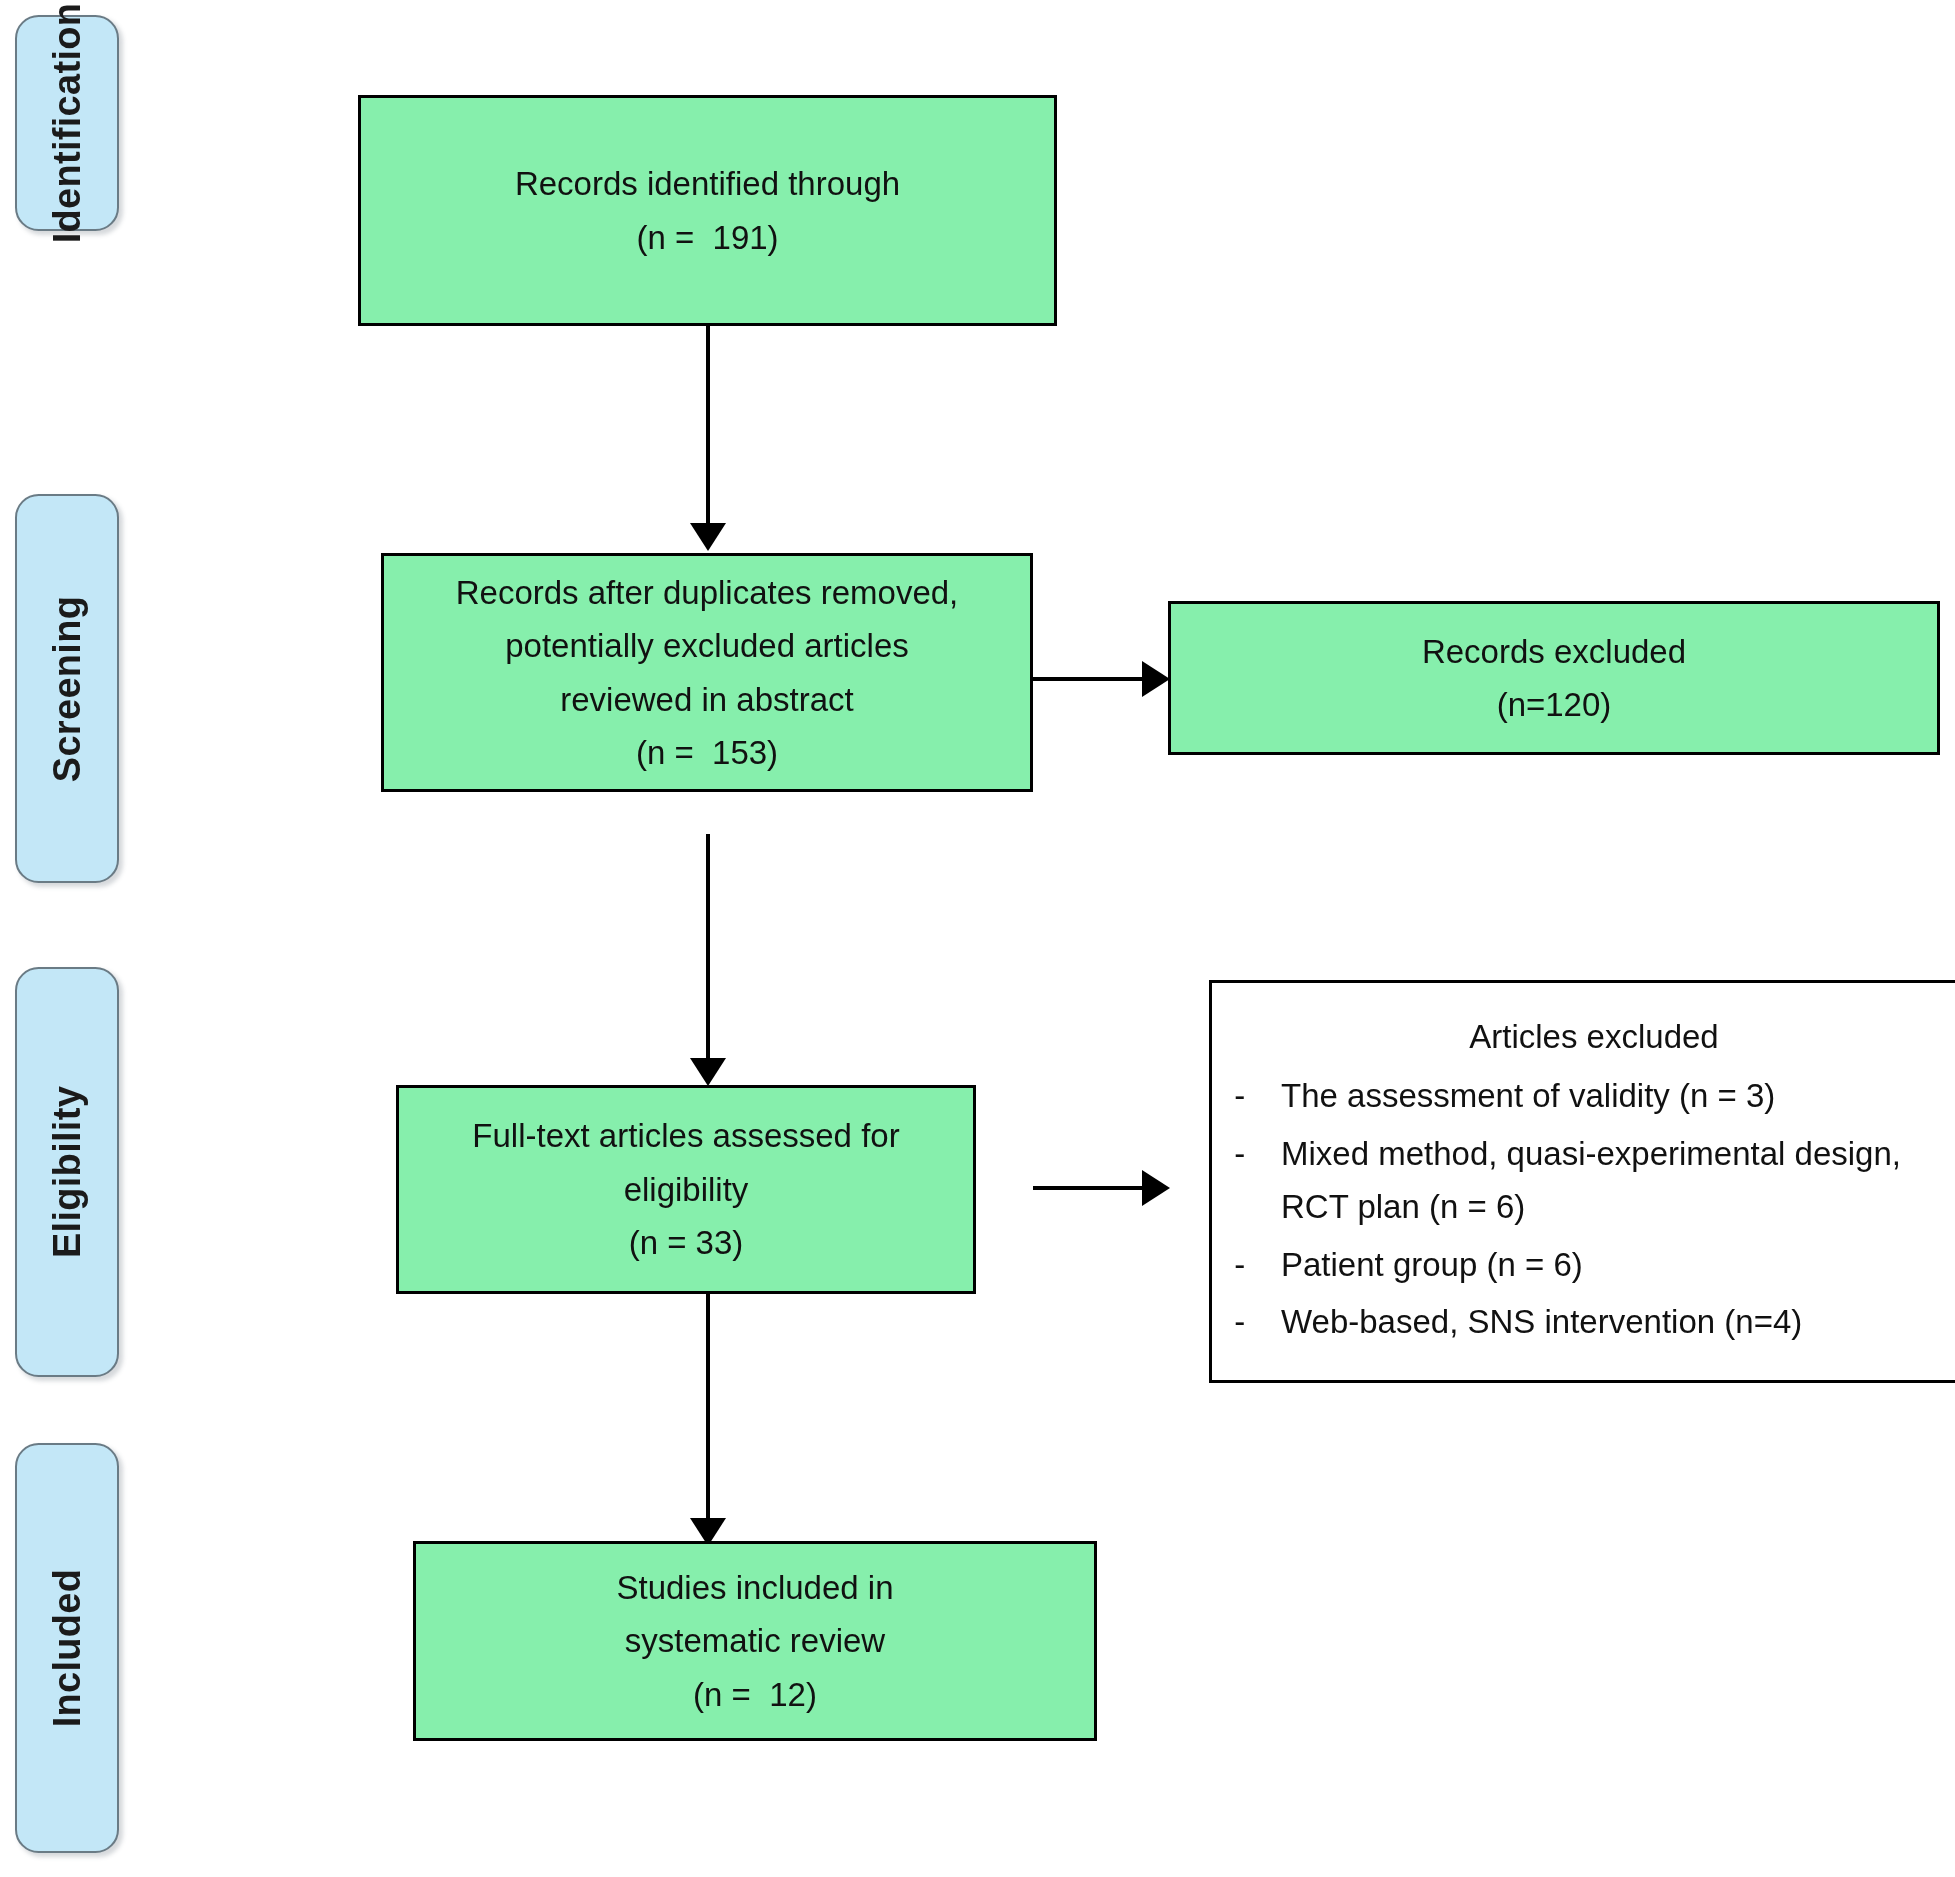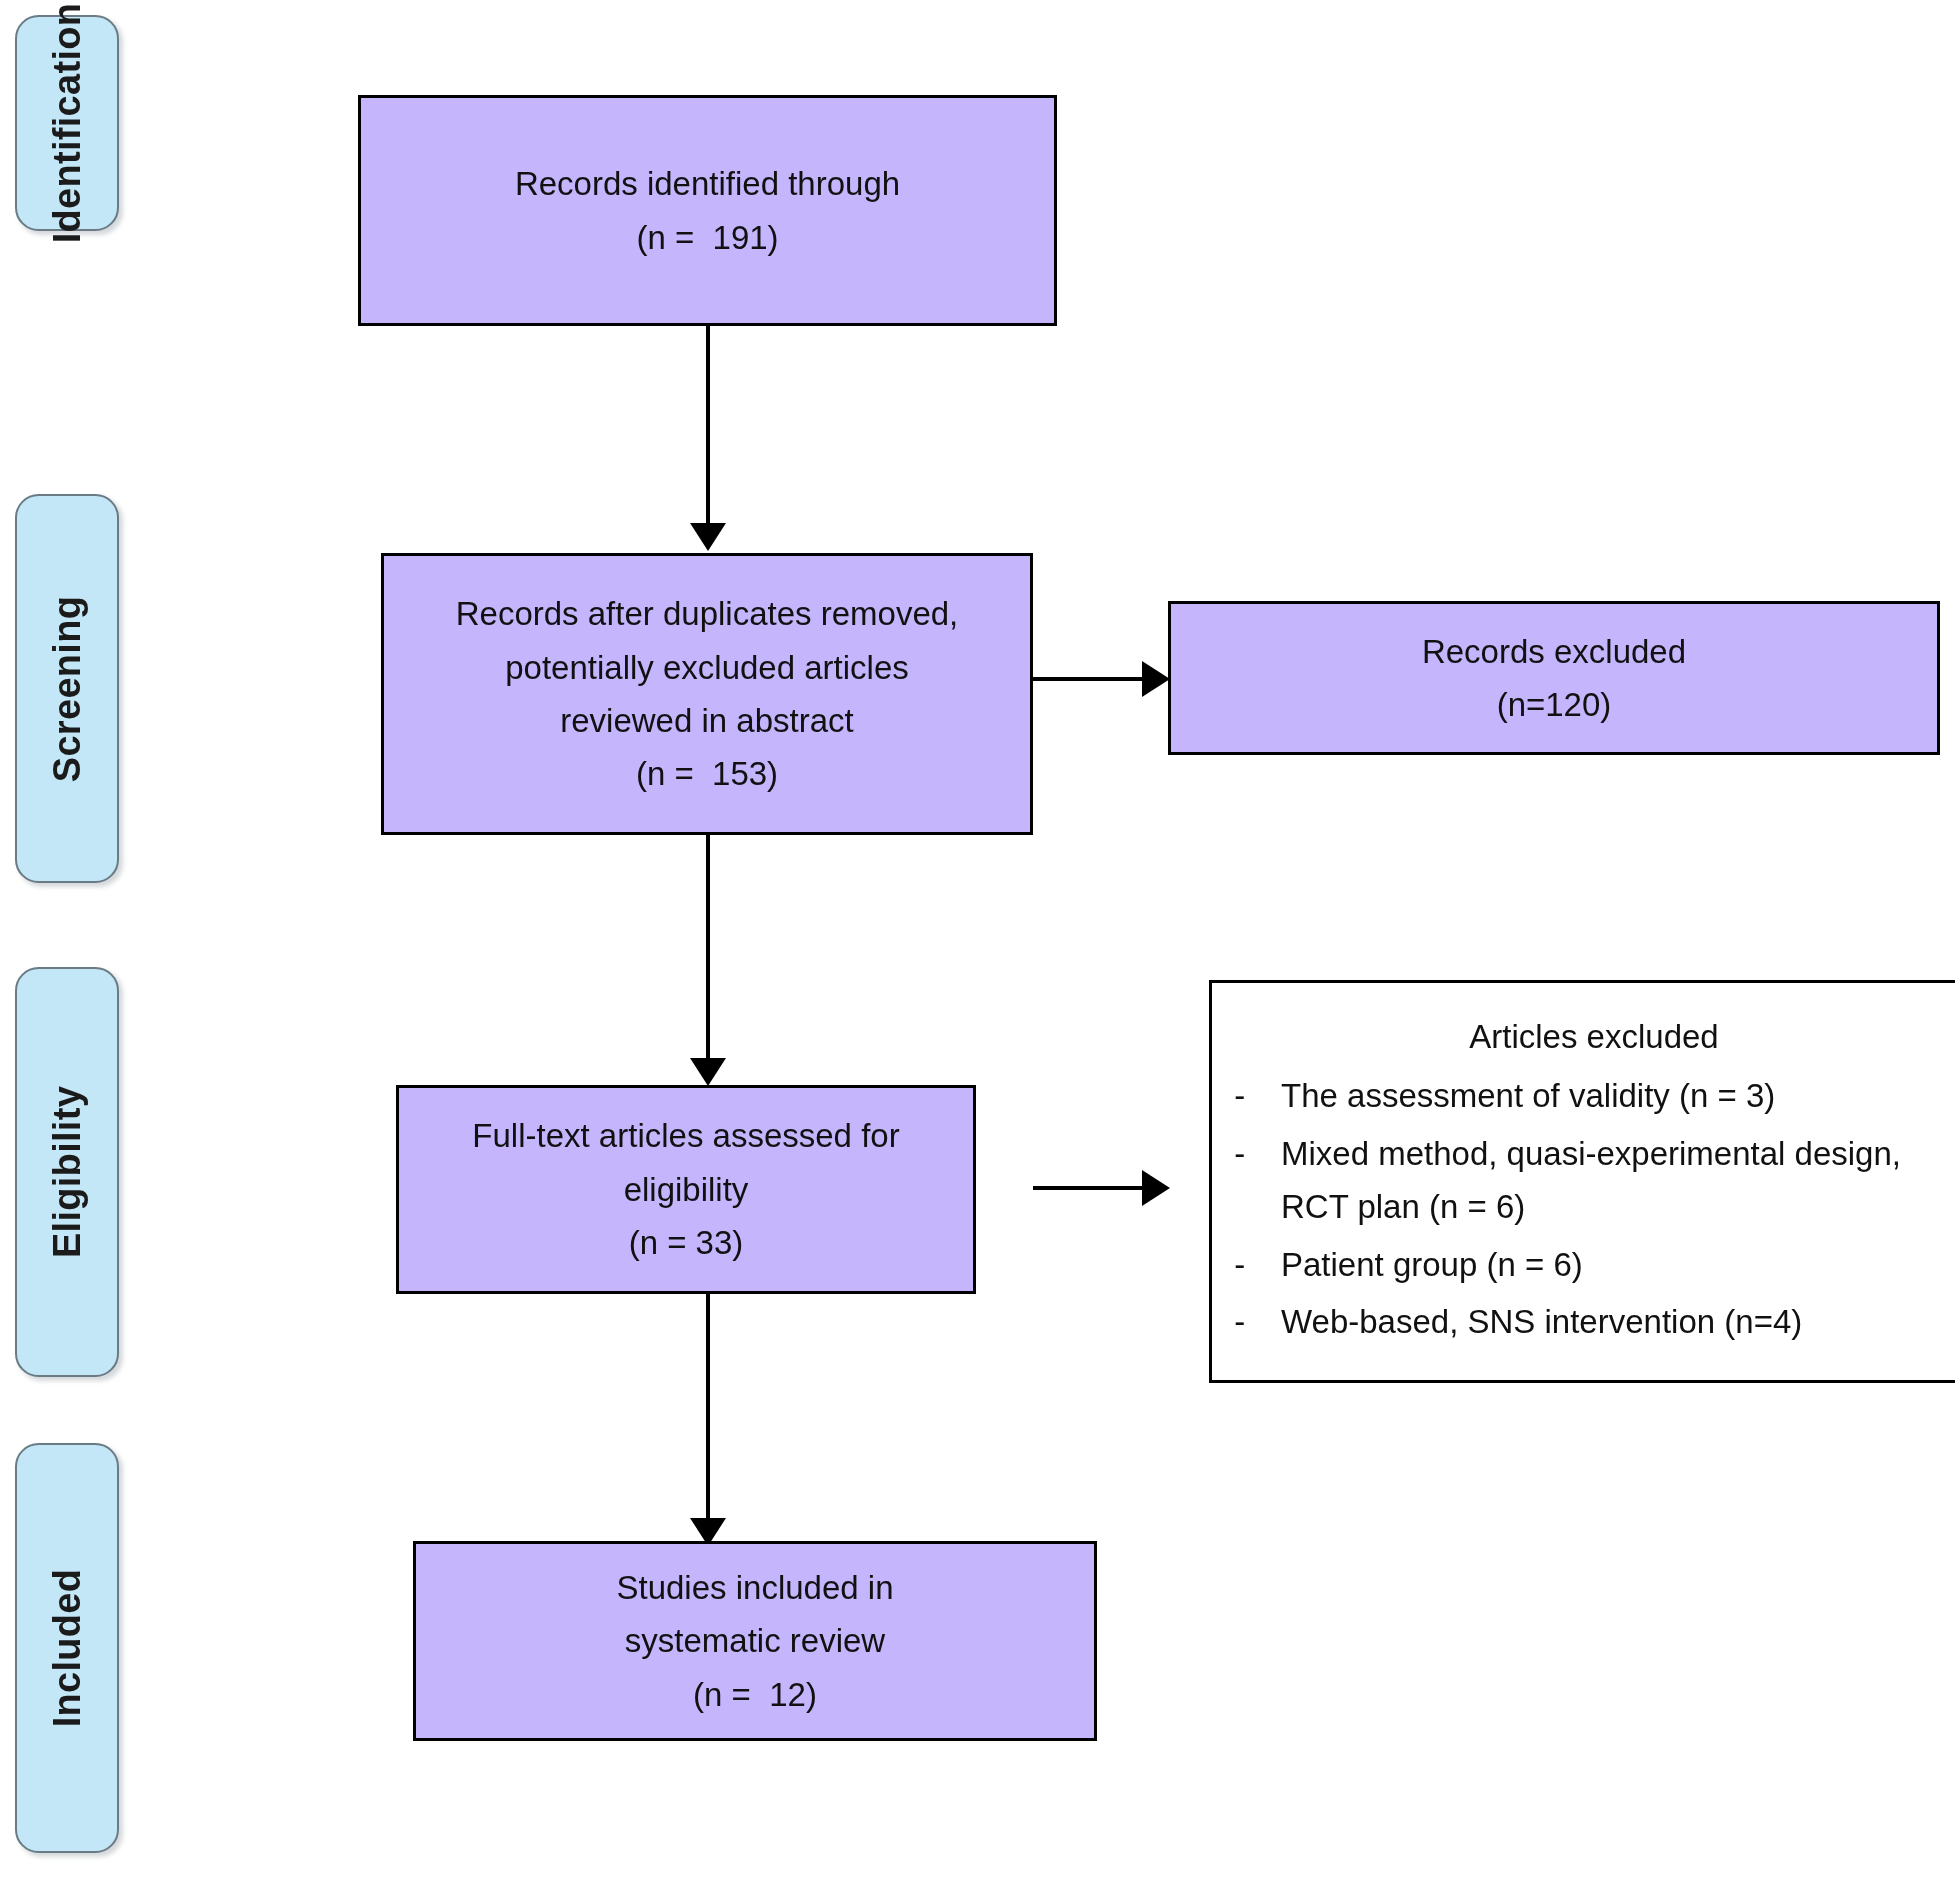--- a/index.html
+++ b/index.html
@@ -39,21 +39,21 @@
     font-size: 38px;
     font-weight: bold;
     letter-spacing: 0.3px;
     color: #1b1b1b;
     font-family: "Liberation Sans", sans-serif;
   }
 
   
   .flow-box {
     position: absolute;
-    background: #c4b5fd;
+    background: #86efac;
     border: 3.5px solid #000000;
     box-sizing: border-box;
     display: flex;
     flex-direction: column;
     align-items: center;
     justify-content: center;
     text-align: center;
     font-size: 33px;
     line-height: 1.62;
     color: #111111;
@@ -153,21 +153,21 @@
   </div>
 
   <div class="flow-box" style="left:358px; top:95px; width:699px; height:231px;">
     <span class="line">Records identified through</span>
     <span class="line">(n =  191)</span>
   </div>
 
   <div class="vline" style="left:706px; top:326px; height:198px;"></div>
   <div class="arrow-down" style="left:690px; top:523px;"></div>
 
-  <div class="flow-box" style="left:381px; top:553px; width:652px; height:282px;">
+  <div class="flow-box" style="left:381px; top:553px; width:652px; height:239px;">
     <span class="line">Records after duplicates removed,</span>
     <span class="line">potentially excluded articles</span>
     <span class="line">reviewed in abstract</span>
     <span class="line">(n =  153)</span>
   </div>
 
   <div class="hline" style="left:1033px; top:677px; width:111px;"></div>
   <div class="arrow-right" style="left:1142px; top:661px;"></div>
 
   <div class="flow-box" style="left:1168px; top:601px; width:772px; height:154px;">

